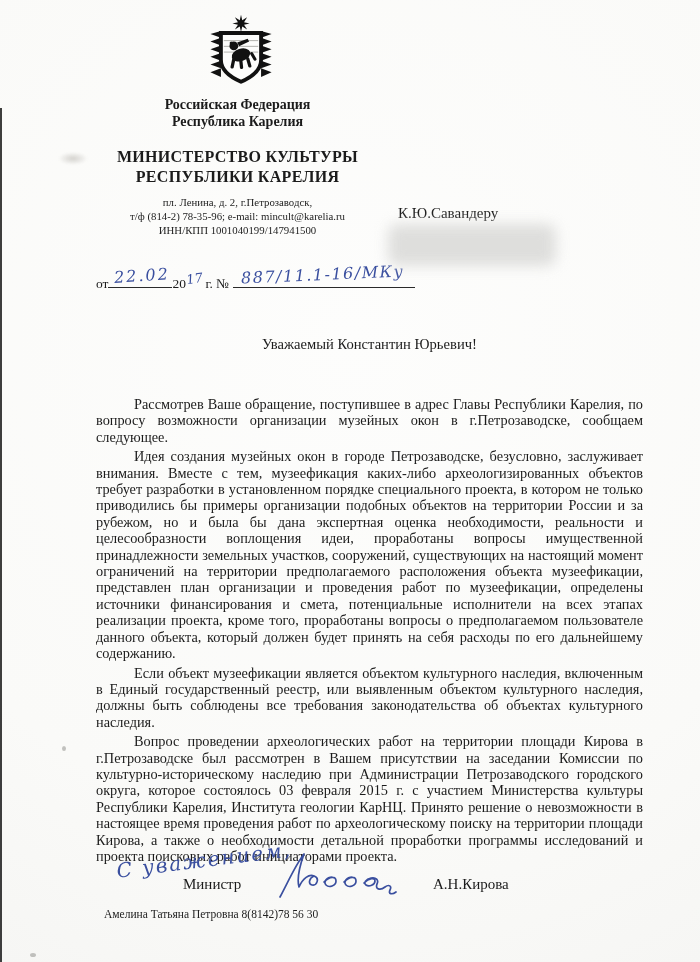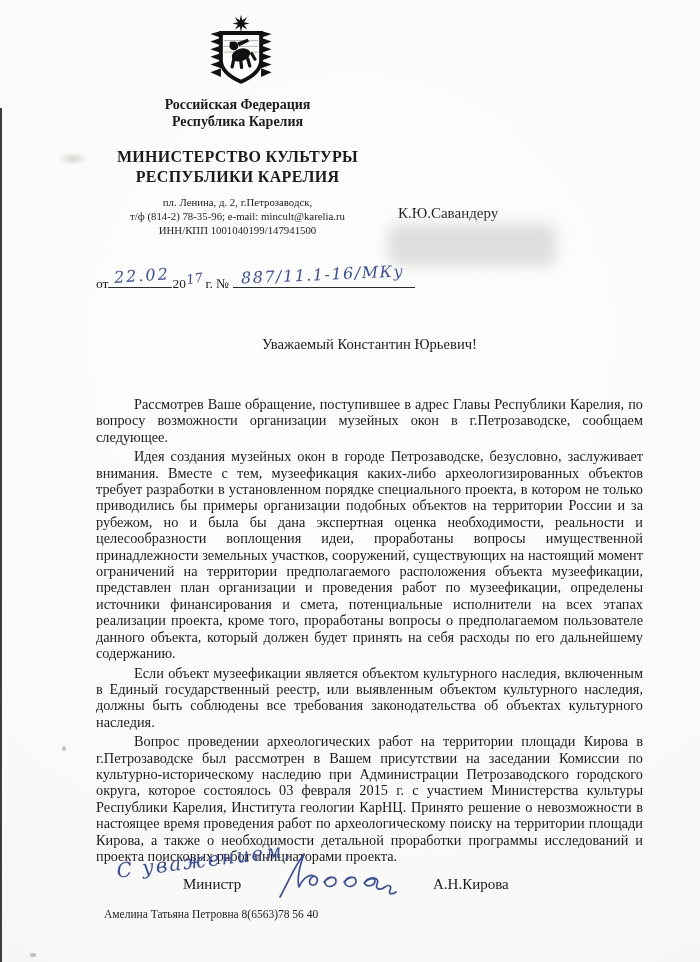--- a/index.html
+++ b/index.html
@@ -133,15 +133,15 @@
   <div class="autograph">
     <svg width="152" height="46" viewBox="0 0 152 46" xmlns="http://www.w3.org/2000/svg">
       <path d="M12 45 C20 30 28 12 36 2 C31 16 29 28 31 35 C35 26 41 22 46 24 C52 26 49 34 44 33 C40 32 41 26 46 24
                M56 30 C62 24 68 24 68 29 C68 34 61 36 58 33 C55 30 59 25 64 25
                M76 30 C82 24 88 24 88 29 C88 34 81 36 78 33 C75 30 79 25 84 25
                M96 31 C101 26 107 25 107 29 C107 33 101 35 98 33 C95 31 98 27 103 26 C108 25 111 28 109 32 C107 37 112 39 117 35 C121 32 124 34 122 38 C120 42 124 43 128 40" stroke="#3a4f9f" stroke-width="1.7" fill="none" stroke-linecap="round" stroke-linejoin="round"></path>
     </svg>
   </div>
   <div class="sig-name">А.Н.Кирова</div>
 
-  <div class="executor">Амелина Татьяна Петровна  8(6563)78 56 40</div>
+  <div class="executor">Амелина Татьяна Петровна  8(8142)78 56 30</div>
 
 </div>
 
 </body></html>

